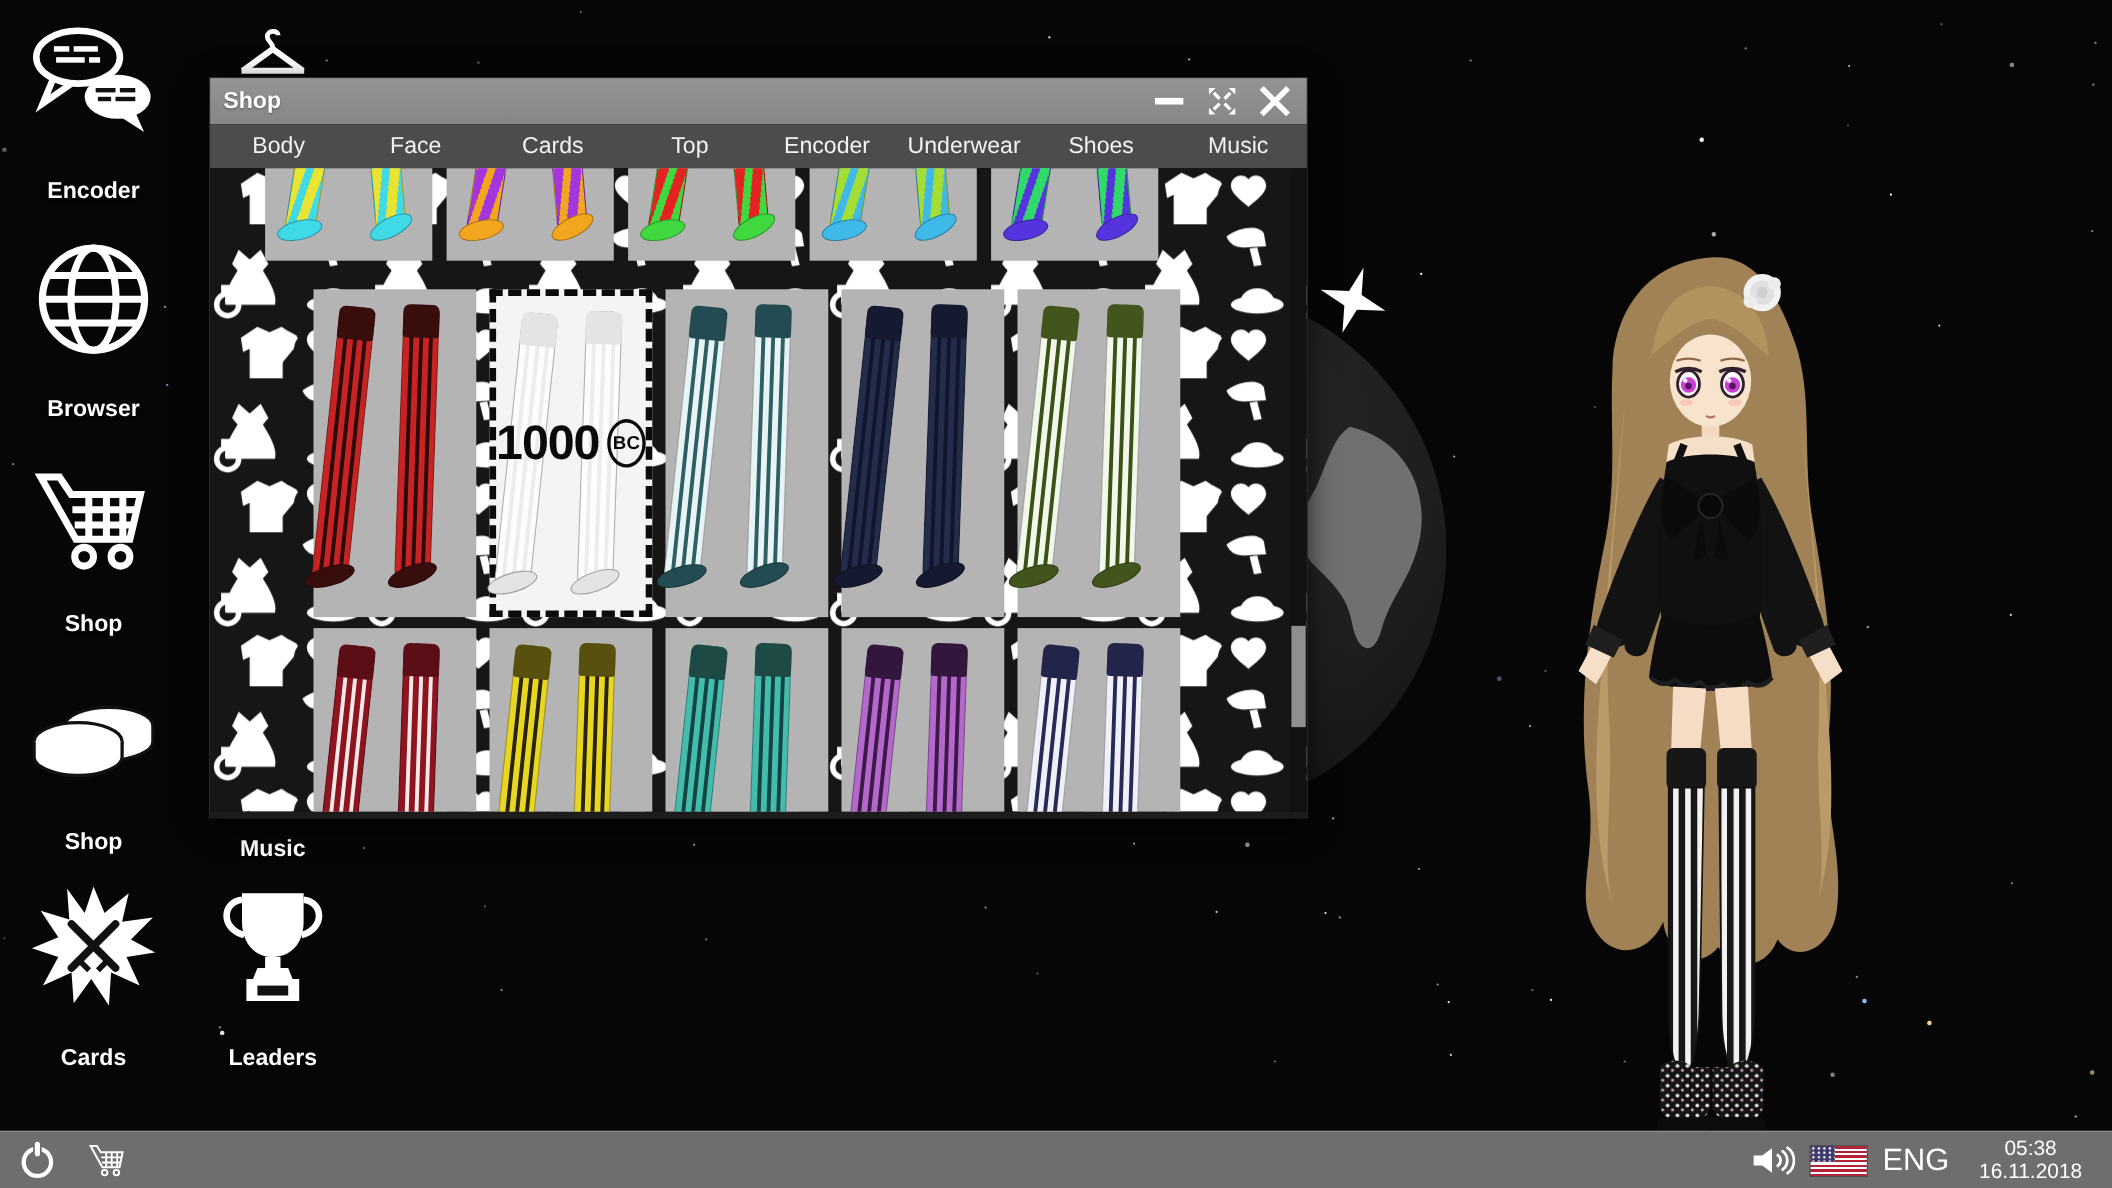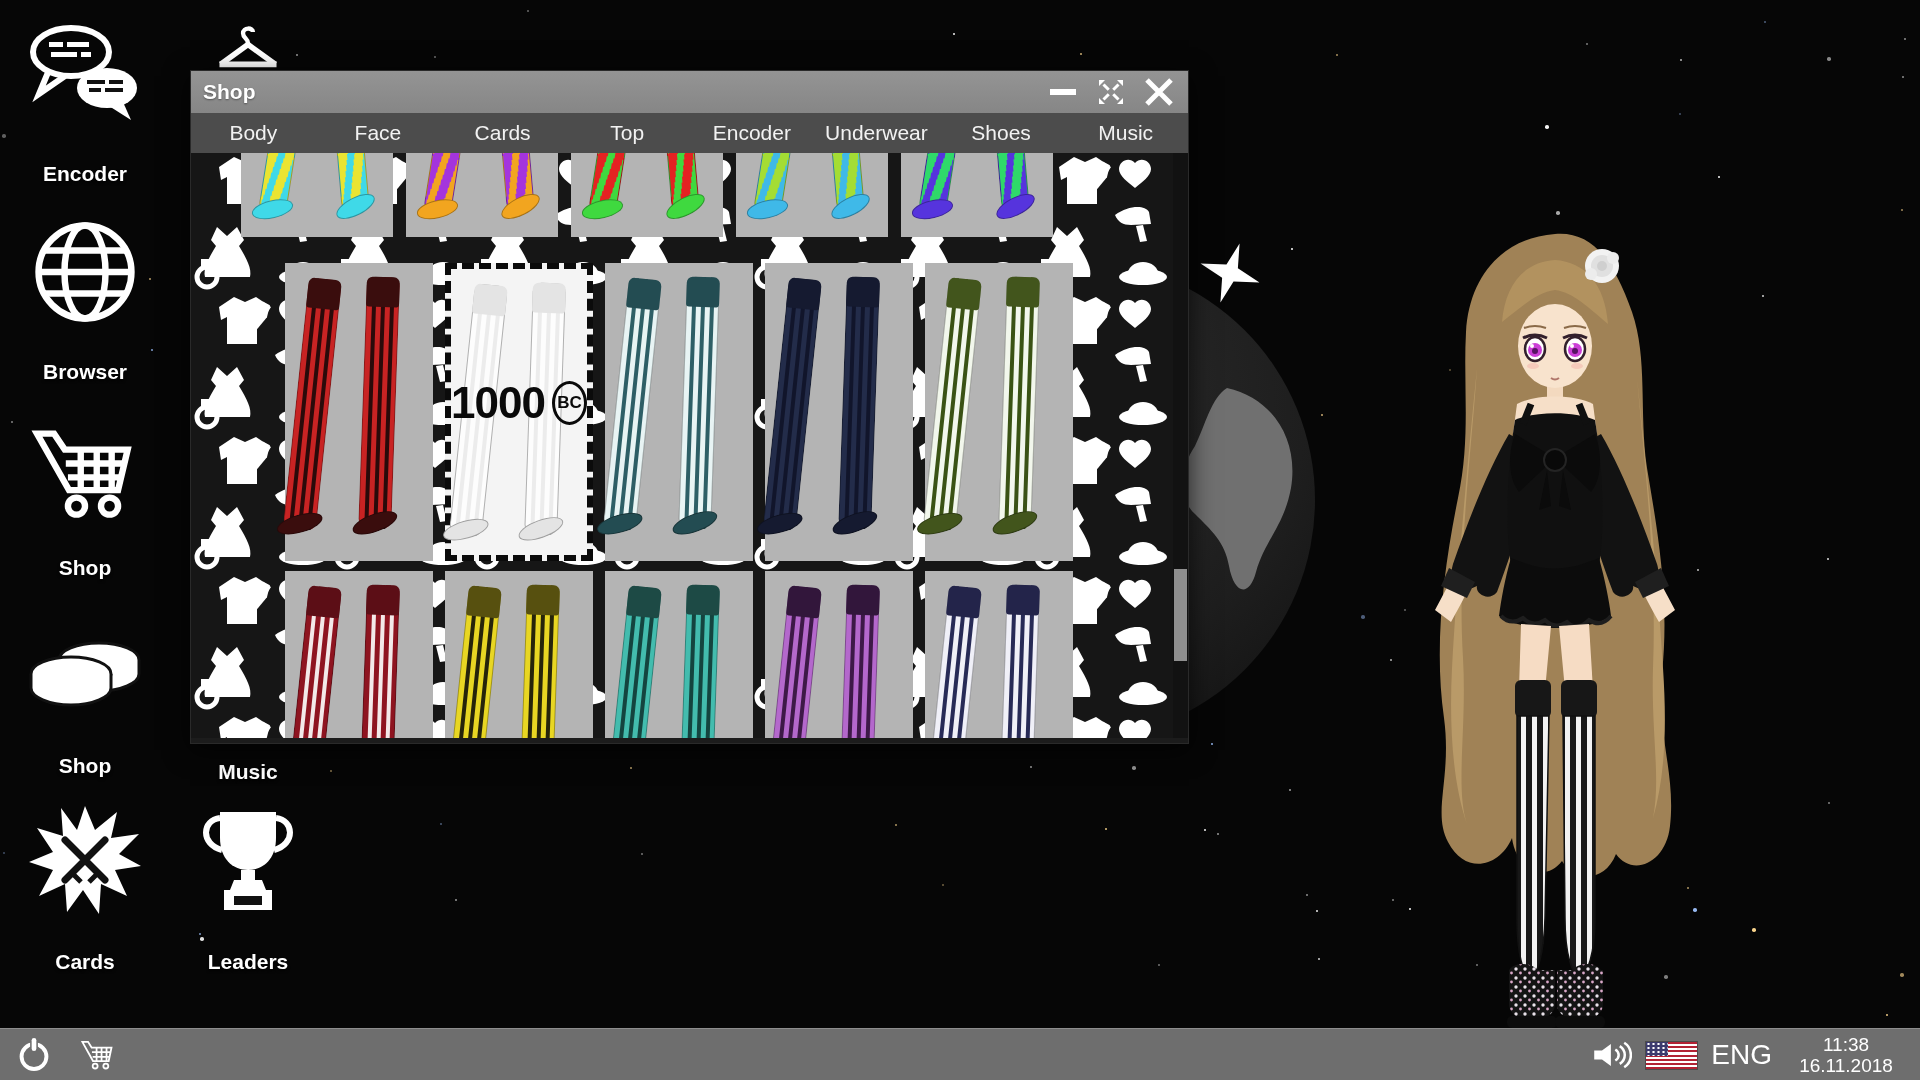--- a/index.html
+++ b/index.html
@@ -598,18 +598,18 @@
     <div class="tbright">
       <svg width="40" height="34" viewBox="0 0 72 48">
         <polygon points="4,16 18,16 34,4 34,44 18,32 4,32" fill="#fff"></polygon>
         <path d="M42,14 C50,19 50,29 42,34 M50,8 C62,16 62,32 50,40 M58,2 C74,12 74,36 58,46" stroke="#fff" stroke-width="4.5" fill="none"></path>
       </svg>
       <div id="flag">
           <div class="canton"></div>
         </div>
       <span id="lang">ENG</span>
       <div id="clock">
-        <div>11:38</div>
+        <div>05:38</div>
         <div>16.11.2018</div>
       </div>
     </div>
   </div>
 </div>
 
 </body></html>

